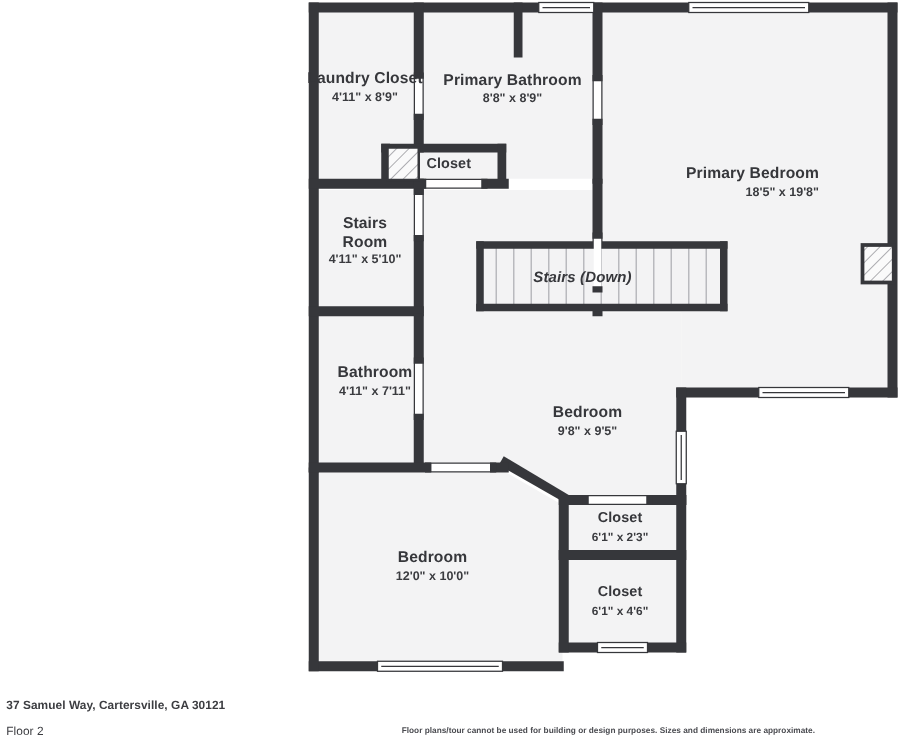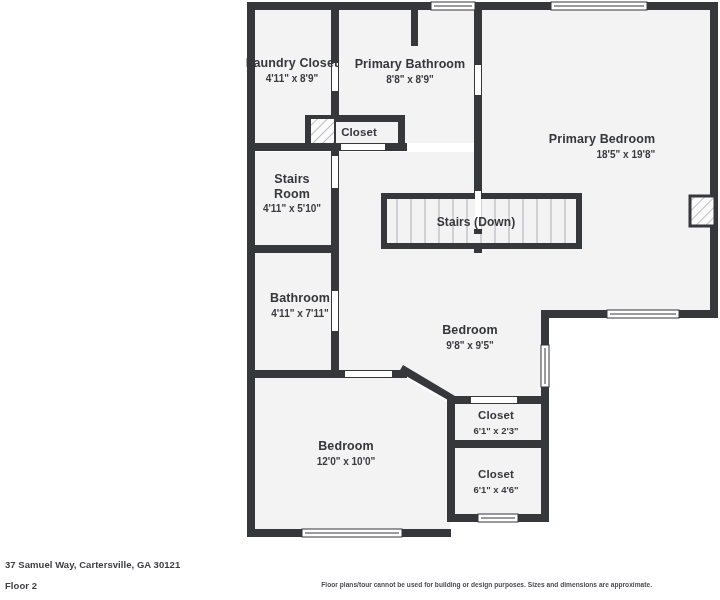--- a/index.html
+++ b/index.html
@@ -67,21 +67,21 @@
   }
   #addr-line {
     font-size: 9.5px;
     font-weight: bold;
     color: #3c3d41;
     line-height: 13px;
     letter-spacing: .05px;
   }
   #floor-line {
     font-size: 9.5px;
-    font-weight: bold;
+    font-weight: normal;
     color: #3c3d41;
     line-height: 13px;
     margin-top: 8px;
     letter-spacing: .05px;
   }
   #disclaimer {
     position: absolute;
     right: 8px;
     top: 33px;
     font-size: 6.6px;
@@ -271,21 +271,21 @@
   <div class="room-label" style="left:602px; top:146px;text-align:right;">
     <div class="rl-name">Primary Bedroom</div>
     <div class="rl-dims">18'5" x 19'8"</div>
   </div>
 
   <div class="room-label" style="left:292px; top:193px;">
     <div class="rl-name" style="white-space:normal; width:70px;">Stairs Room</div>
     <div class="rl-dims">4'11" x 5'10"</div>
   </div>
 
-  <div class="room-label stairs" style="left:476px; top:222px;">
+  <div class="room-label stairs" style="left:466px; top:222px;font-style:italic;">
     <div class="rl-name">Stairs (Down)</div>
   </div>
 
   <div class="room-label" style="left:300px; top:305px;">
     <div class="rl-name">Bathroom</div>
     <div class="rl-dims">4'11" x 7'11"</div>
   </div>
 
   <div class="room-label" style="left:470px; top:337px;">
     <div class="rl-name">Bedroom</div>

